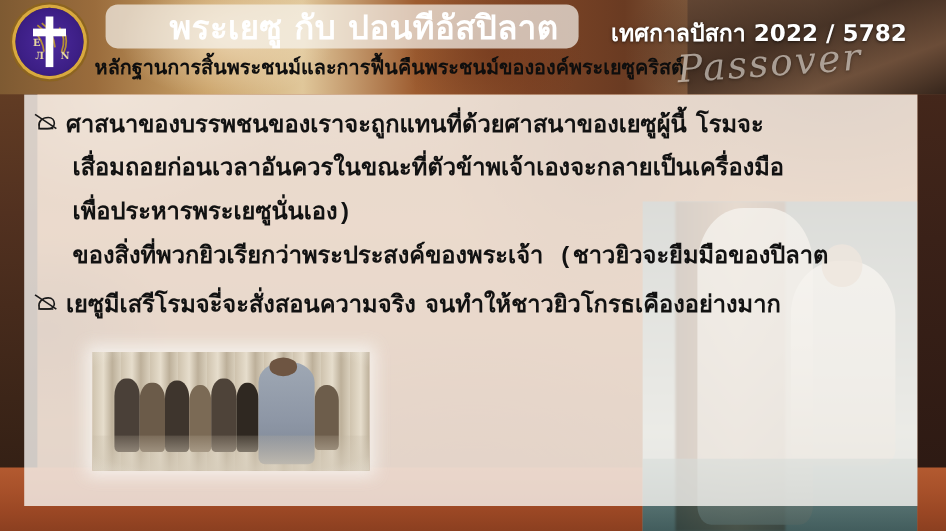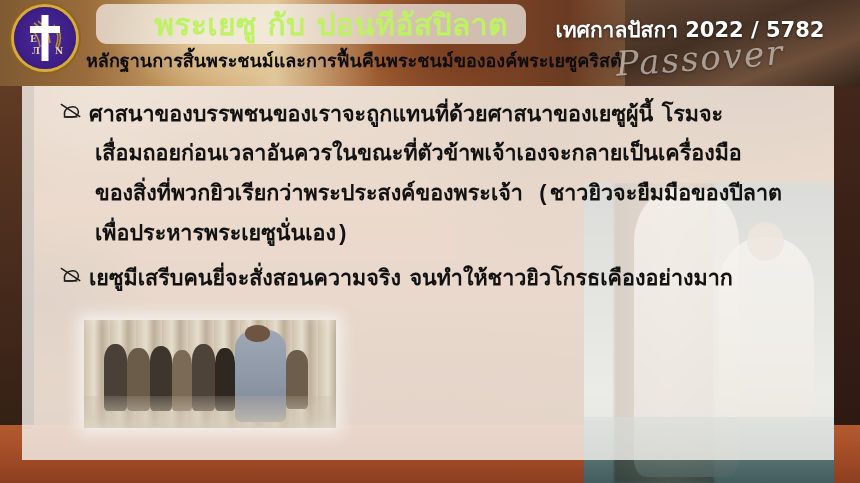--- a/index.html
+++ b/index.html
@@ -153,21 +153,21 @@
     filter: blur(0.4px);
   }
 
   .title-main {
     position: absolute;
     left: 96px; top: 4px;
     width: 430px; height: 40px;
     display: flex; align-items: center; justify-content: center;
     font-size: 30px;
     font-weight: bold;
-    color: #bef264;
+    color: #ffffff;
     letter-spacing: .4px;
     white-space: nowrap;
     padding-left: 40px;
   }
 
   .title-sub {
     position: absolute;
     left: 86px; top: 46px;
     width: 450px;
     text-align: center;
@@ -210,21 +210,20 @@
     left: 22px; top: 86px;
     width: 812px; height: 374px;
     background: rgba(247,245,241,.80);
     overflow: hidden;
   }
 
   .bullets {
     position: absolute;
     left: 0; top: 0; right: 0;
     padding: 8px 14px 0 8px;
-    margin-left: 29px;
   }
 
   .bullet {
     position: relative;
     display: flex;
     align-items: flex-start;
     margin-bottom: 4px;
   }
 
   .bullet-icon {
@@ -346,35 +345,35 @@
         <div class="bullet-icon">
           <svg viewBox="0 0 26 20" width="24" height="19" aria-hidden="true">
             <path d="M2 3 L23 17" stroke="#1a1a1a" stroke-width="1.6" fill="none"></path>
             <path d="M6 15 C5 10, 9 6, 15 6 C19 6, 21 9, 21 12 C21 15, 18 17, 14 17 L6 17 Z" fill="none" stroke="#1a1a1a" stroke-width="1.6"></path>
             <path d="M7 17 L20 17" stroke="#1a1a1a" stroke-width="1.4"></path>
           </svg>
         </div>
         <div class="bullet-text">
           <span class="ln">ศาสนาของบรรพชนของเราจะถูกแทนที่ด้วยศาสนาของเยซูผู้นี้  โรมจะ</span>
           <span class="ln indent">เสื่อมถอยก่อนเวลาอันควรในขณะที่ตัวข้าพเจ้าเองจะกลายเป็นเครื่องมือ</span>
+          <span class="ln indent">เพื่อประหารพระเยซูนั่นเอง)</span>
           <span class="ln indent">ของสิ่งที่พวกยิวเรียกว่าพระประสงค์ของพระเจ้า (ชาวยิวจะยืมมือของปีลาต</span>
-          <span class="ln indent">เพื่อประหารพระเยซูนั่นเอง)</span>
         </div>
       </div>
 
       <div class="bullet">
         <div class="bullet-icon">
           <svg viewBox="0 0 26 20" width="24" height="19" aria-hidden="true">
             <path d="M2 3 L23 17" stroke="#1a1a1a" stroke-width="1.6" fill="none"></path>
             <path d="M6 15 C5 10, 9 6, 15 6 C19 6, 21 9, 21 12 C21 15, 18 17, 14 17 L6 17 Z" fill="none" stroke="#1a1a1a" stroke-width="1.6"></path>
             <path d="M7 17 L20 17" stroke="#1a1a1a" stroke-width="1.4"></path>
           </svg>
         </div>
         <div class="bullet-text">
-          <span class="ln">เยซูมีเสรีบคนยี่จะสั่งสอนความจริง จนทำให้ชาวยิวโกรธเคืองอย่างมาก</span>
+          <span class="ln">เยซูมีเสรีโรมจะี่จะสั่งสอนความจริง จนทำให้ชาวยิวโกรธเคืองอย่างมาก</span>
         </div>
       </div>
 
     </div>
 
     <div class="pic-crowd">
       <div class="temple"></div>
       <div class="robe" style="left:8%;top:22%;width:9%;height:62%;background:#4a4038;"></div>
       <div class="robe" style="left:17%;top:26%;width:9%;height:58%;background:#6b5b49;"></div>
       <div class="robe" style="left:26%;top:24%;width:9%;height:60%;background:#3e352d;"></div>

